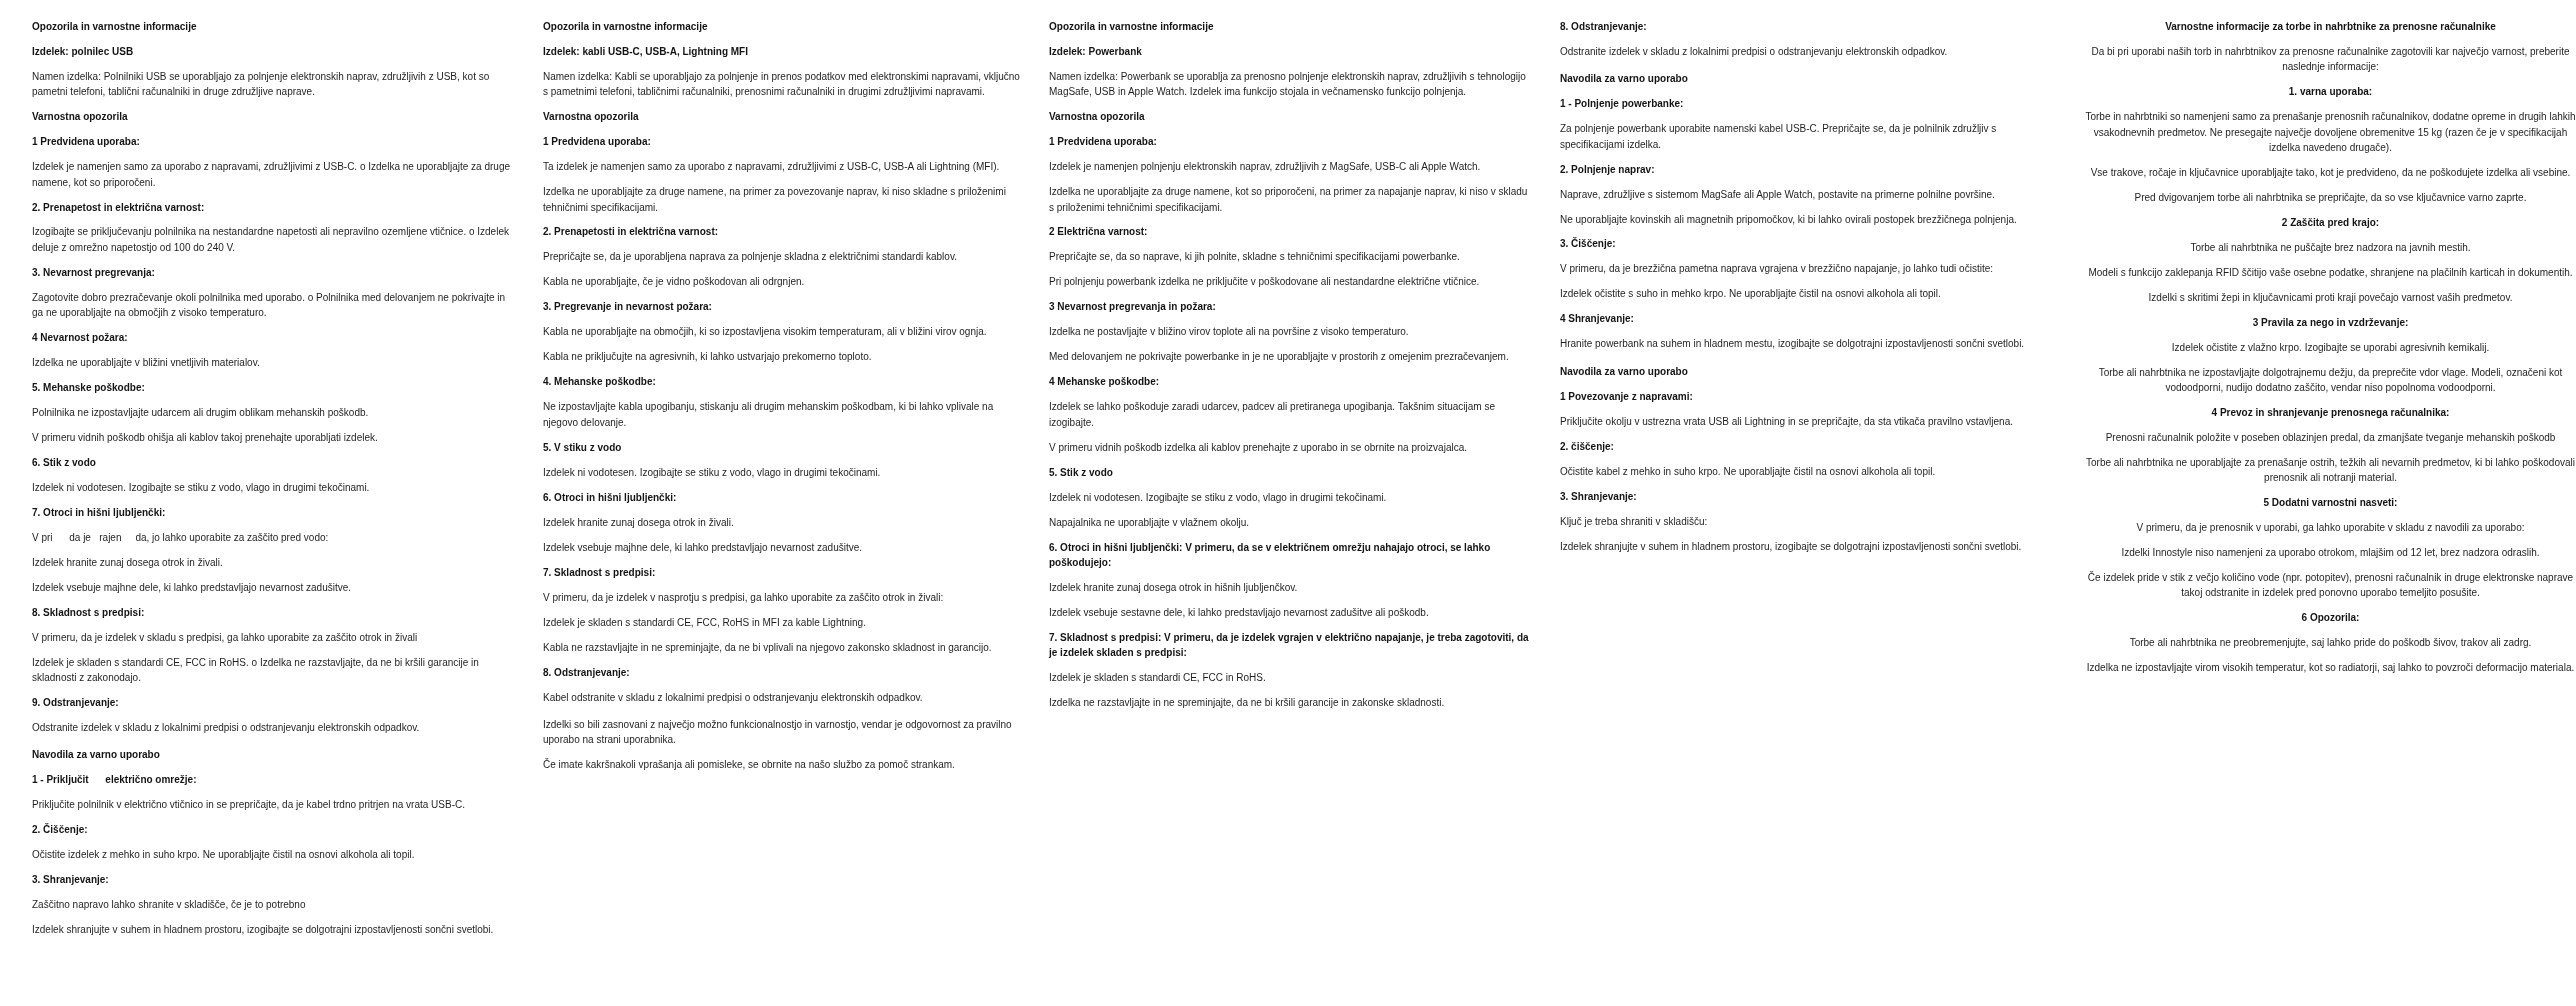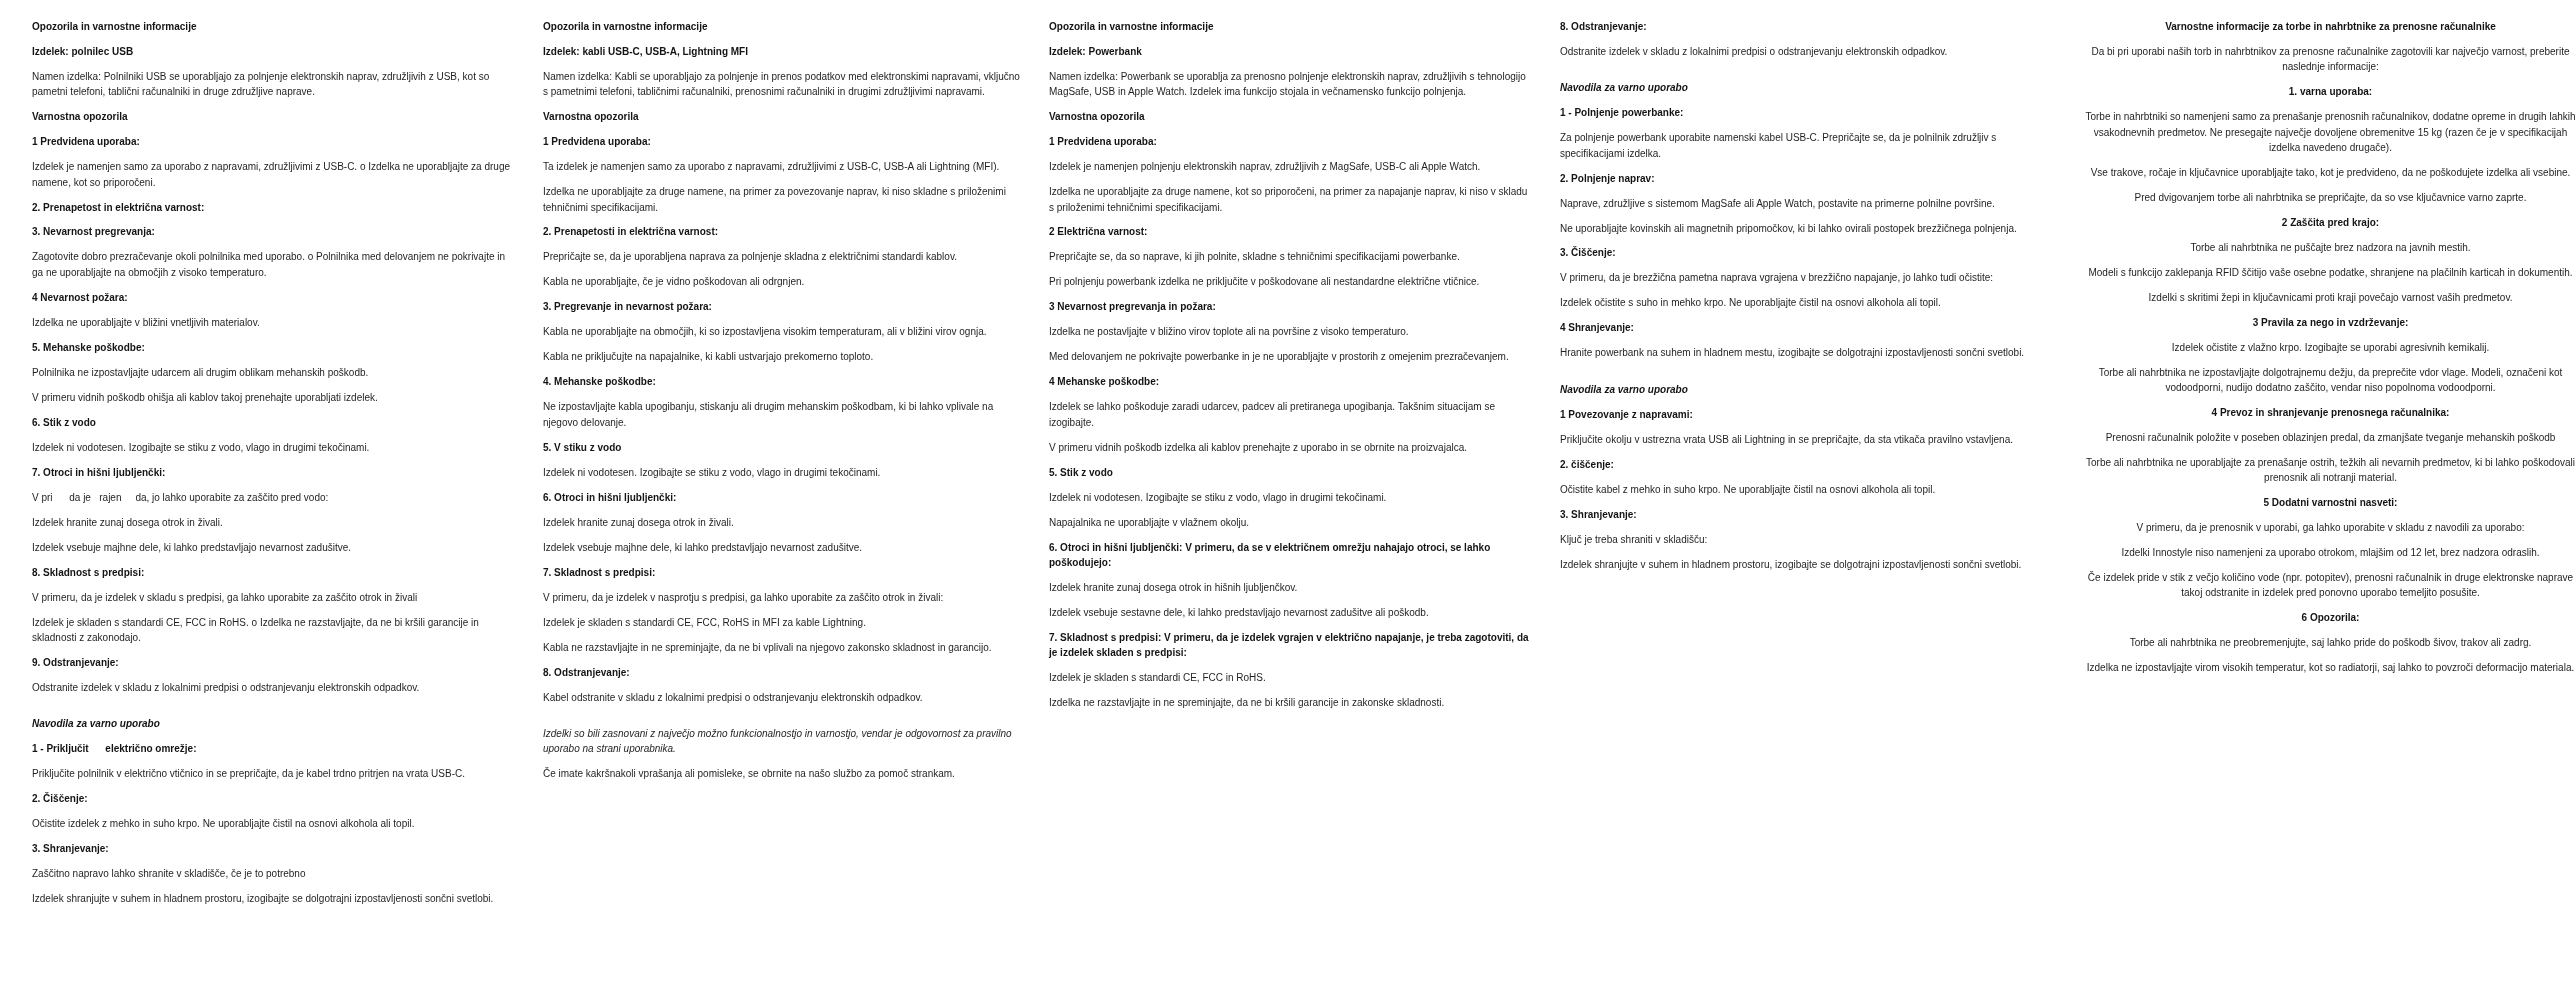--- a/index.html
+++ b/index.html
@@ -17,38 +17,39 @@
     width: 483px;
   }
   .doc-column p {
     margin: 0 0 9.7px 0;
     font-size: 10px;
     line-height: 15.3px;
     white-space: pre-wrap;
     color: #1f1f1f;
   }
   .doc-column p.bold { font-weight: 700; color: #141414; }
-  .doc-column p.gap { margin-top: 21px; font-style: italic; }
+  .doc-column p.gap { margin-top: 12px; }
   #col-1 { left: 32px; }
   #col-2 { left: 543px; }
   #col-3 { left: 1049px; }
   #col-4 { left: 1560px; }
   #col-5 { left: 2085px; width: 491px; text-align: center; }
 </style>
 </head>
 <body>
 
 <div id="col-1" class="doc-column">
     <p class="bold">Opozorila in varnostne informacije</p>
     <p class="bold">Izdelek: polnilec USB</p>
     <p class="">Namen izdelka: Polnilniki USB se uporabljajo za polnjenje elektronskih naprav, združljivih z USB, kot so pametni telefoni, tablični računalniki in druge združljive naprave.</p>
     <p class="bold">Varnostna opozorila</p>
     <p class="bold">1 Predvidena uporaba:</p>
     <p class="">Izdelek je namenjen samo za uporabo z napravami, združljivimi z USB-C. o Izdelka ne uporabljajte za druge namene, kot so priporočeni.</p>
     <p class="bold">2. Prenapetost in električna varnost:</p>
+    <p class="">Izogibajte se priključevanju polnilnika na nestandardne napetosti ali nepravilno ozemljene vtičnice. o Izdelek deluje z omrežno napetostjo od 100 do 240 V.</p>
     <p class="bold">3. Nevarnost pregrevanja:</p>
     <p class="">Zagotovite dobro prezračevanje okoli polnilnika med uporabo. o Polnilnika med delovanjem ne pokrivajte in ga ne uporabljajte na območjih z visoko temperaturo.</p>
     <p class="bold">4 Nevarnost požara:</p>
     <p class="">Izdelka ne uporabljajte v bližini vnetljivih materialov.</p>
     <p class="bold">5. Mehanske poškodbe:</p>
     <p class="">Polnilnika ne izpostavljajte udarcem ali drugim oblikam mehanskih poškodb.</p>
     <p class="">V primeru vidnih poškodb ohišja ali kablov takoj prenehajte uporabljati izdelek.</p>
     <p class="bold">6. Stik z vodo</p>
     <p class="">Izdelek ni vodotesen. Izogibajte se stiku z vodo, vlago in drugimi tekočinami.</p>
     <p class="bold">7. Otroci in hišni ljubljenčki:</p>
@@ -75,21 +76,21 @@
     <p class="">Namen izdelka: Kabli se uporabljajo za polnjenje in prenos podatkov med elektronskimi napravami, vključno s pametnimi telefoni, tabličnimi računalniki, prenosnimi računalniki in drugimi združljivimi napravami.</p>
     <p class="bold">Varnostna opozorila</p>
     <p class="bold">1 Predvidena uporaba:</p>
     <p class="">Ta izdelek je namenjen samo za uporabo z napravami, združljivimi z USB-C, USB-A ali Lightning (MFI).</p>
     <p class="">Izdelka ne uporabljajte za druge namene, na primer za povezovanje naprav, ki niso skladne s priloženimi tehničnimi specifikacijami.</p>
     <p class="bold">2. Prenapetosti in električna varnost:</p>
     <p class="">Prepričajte se, da je uporabljena naprava za polnjenje skladna z električnimi standardi kablov.</p>
     <p class="">Kabla ne uporabljajte, če je vidno poškodovan ali odrgnjen.</p>
     <p class="bold">3. Pregrevanje in nevarnost požara:</p>
     <p class="">Kabla ne uporabljajte na območjih, ki so izpostavljena visokim temperaturam, ali v bližini virov ognja.</p>
-    <p class="">Kabla ne priključujte na napajalnike, ki kabli ustvarjajo prekomerno toploto.</p>
+    <p class="">Kabla ne priključujte na agresivnih, ki lahko ustvarjajo prekomerno toploto.</p>
     <p class="bold">4. Mehanske poškodbe:</p>
     <p class="">Ne izpostavljajte kabla upogibanju, stiskanju ali drugim mehanskim poškodbam, ki bi lahko vplivale na njegovo delovanje.</p>
     <p class="bold">5. V stiku z vodo</p>
     <p class="">Izdelek ni vodotesen. Izogibajte se stiku z vodo, vlago in drugimi tekočinami.</p>
     <p class="bold">6. Otroci in hišni ljubljenčki:</p>
     <p class="">Izdelek hranite zunaj dosega otrok in živali.</p>
     <p class="">Izdelek vsebuje majhne dele, ki lahko predstavljajo nevarnost zadušitve.</p>
     <p class="bold">7. Skladnost s predpisi:</p>
     <p class="">V primeru, da je izdelek v nasprotju s predpisi, ga lahko uporabite za zaščito otrok in živali:</p>
     <p class="">Izdelek je skladen s standardi CE, FCC, RoHS in MFI za kable Lightning.</p>

